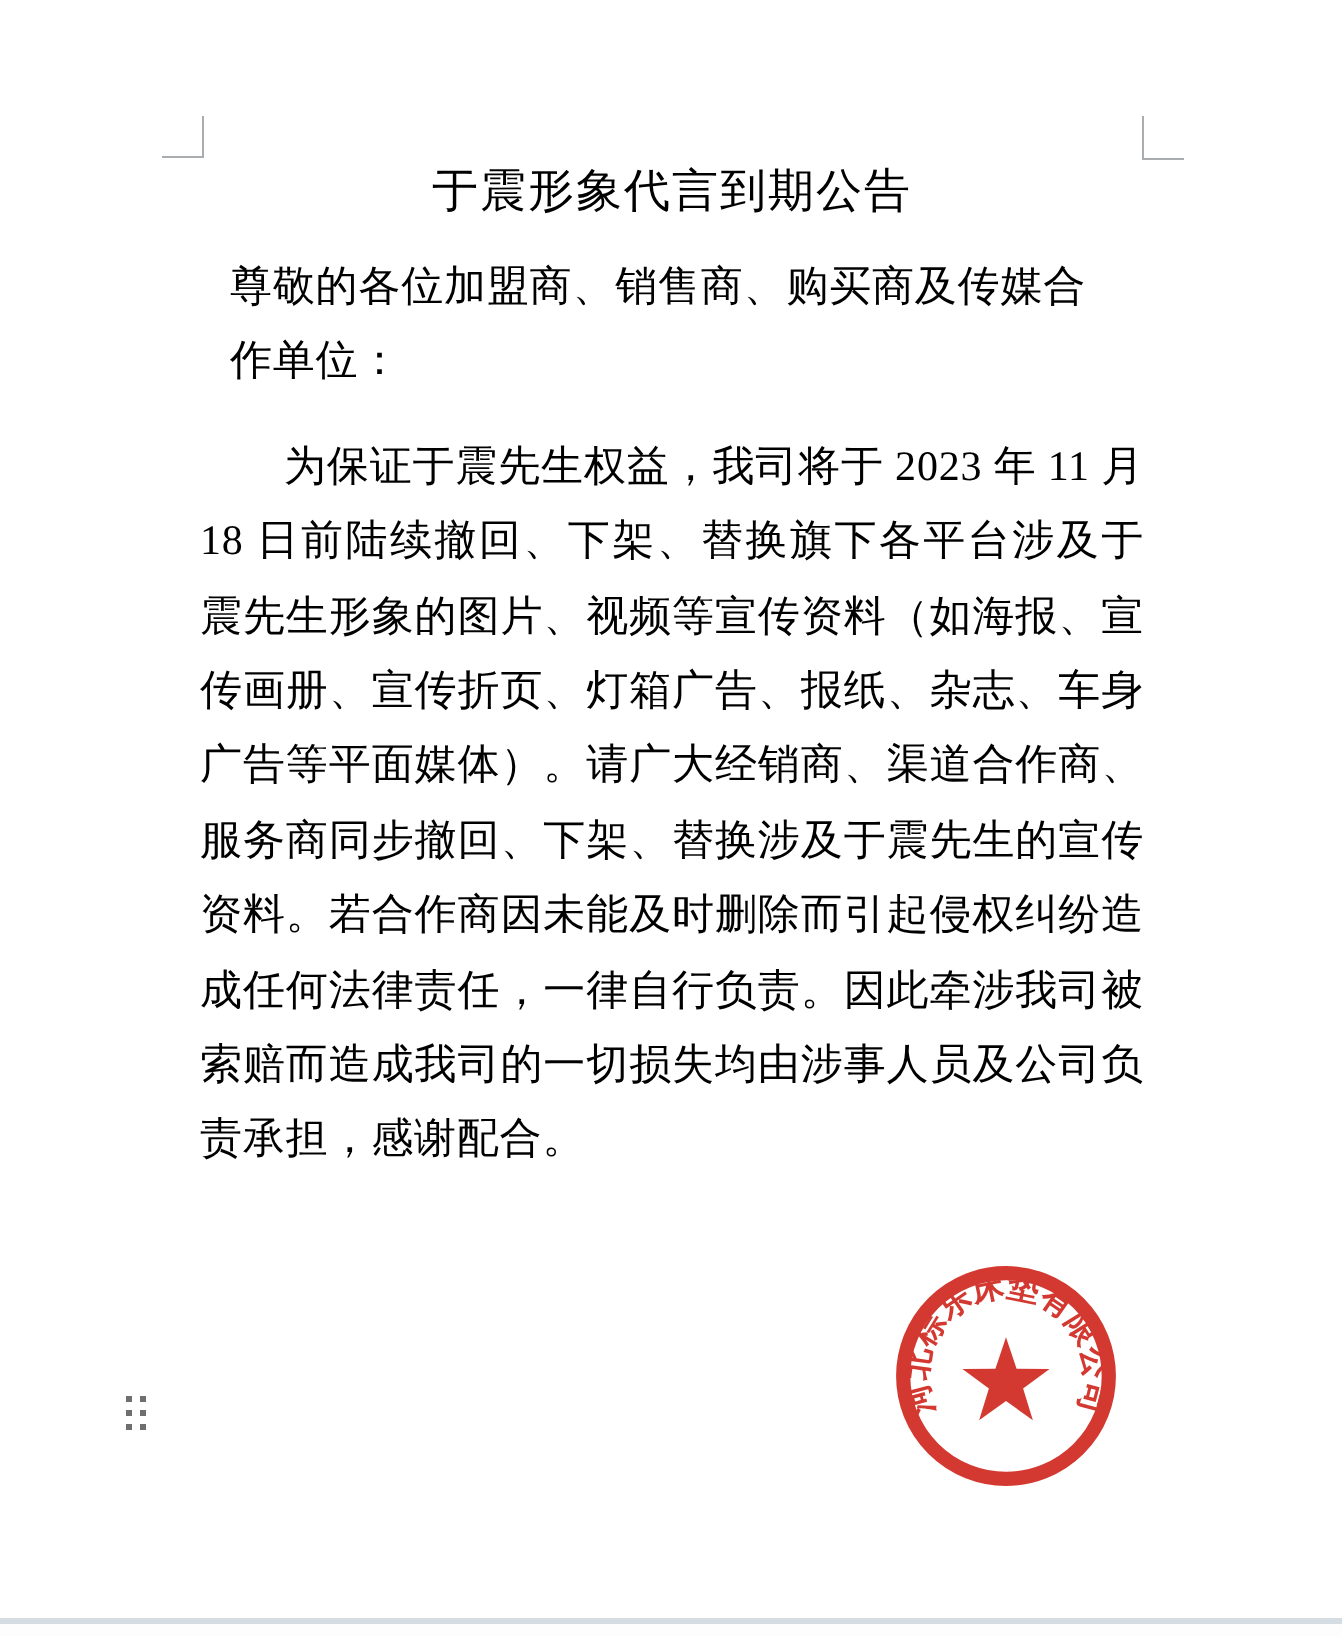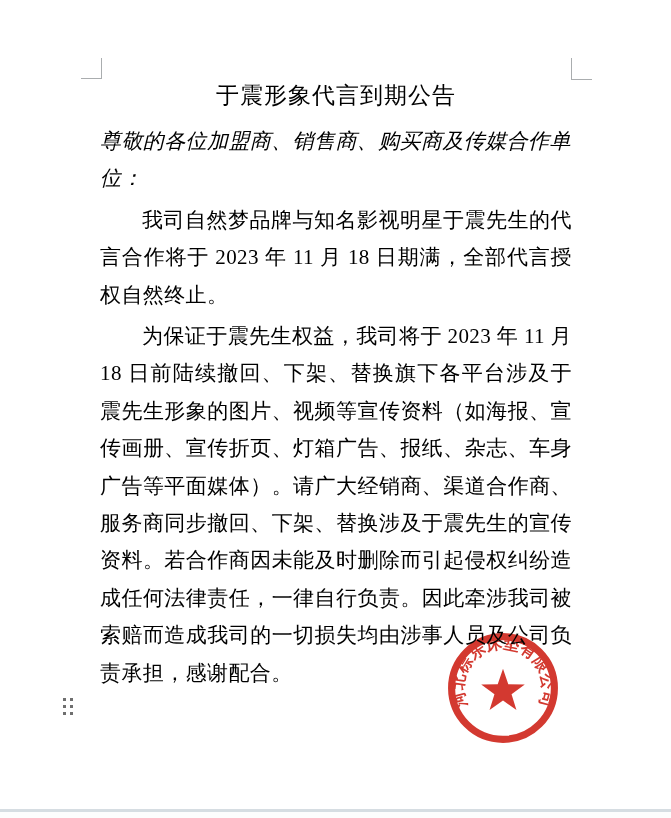--- a/index.html
+++ b/index.html
@@ -20,21 +20,21 @@
 
   .doc-body{
     position:absolute;left:100px;top:82px;width:472px;
     font-size:21px;line-height:37.4px;
     letter-spacing:0.4px;
   }
   .doc-title{
     font-size:23px;font-weight:normal;text-align:center;
     margin:0 0 13px 0;line-height:28px;letter-spacing:1px;
   }
-  .salutation{margin:0;font-style:italic;}
+  .salutation{margin:15px;}
   .para{margin:4px 0 0 0;text-indent:2em;text-align:justify;text-justify:inter-character;}
 
   
   .seal{
     position:absolute;left:446px;top:631px;width:114px;height:114px;
     mix-blend-mode:multiply;opacity:0.93;
     pointer-events:none;
   }
 
   
@@ -60,21 +60,20 @@
 <div class="page">
 
   <div class="crop tl-v"></div>
   <div class="crop tl-h"></div>
   <div class="crop tr-v"></div>
   <div class="crop tr-h"></div>
 
   <div class="doc-body">
     <h1 class="doc-title">于震形象代言到期公告</h1>
     <p class="salutation">尊敬的各位加盟商、销售商、购买商及传媒合作单位：</p>
-    <p class="para">我司自然梦品牌与知名影视明星于震先生的代言合作将于 2023 年 11 月 18 日期满，全部代言授权自然终止。</p>
     <p class="para">为保证于震先生权益，我司将于 2023 年 11 月 18 日前陆续撤回、下架、替换旗下各平台涉及于震先生形象的图片、视频等宣传资料（如海报、宣传画册、宣传折页、灯箱广告、报纸、杂志、车身广告等平面媒体）。请广大经销商、渠道合作商、服务商同步撤回、下架、替换涉及于震先生的宣传资料。若合作商因未能及时删除而引起侵权纠纷造成任何法律责任，一律自行负责。因此牵涉我司被索赔而造成我司的一切损失均由涉事人员及公司负责承担，感谢配合。</p>
 
   </div>
 
   <svg class="seal" viewBox="0 0 112 110">
     <defs>
       <path id="seal-arc" d="M 21.6 73.3 A 39 39 0 1 1 90.4 73.3" fill="none"></path>
     </defs>
     <circle cx="56" cy="55" r="50.5" fill="none" stroke="#d02a20" stroke-width="7"></circle>
     <text font-size="15.5" fill="#d02a20" font-weight="bold" font-family="'Liberation Serif','DejaVu Serif',serif">

